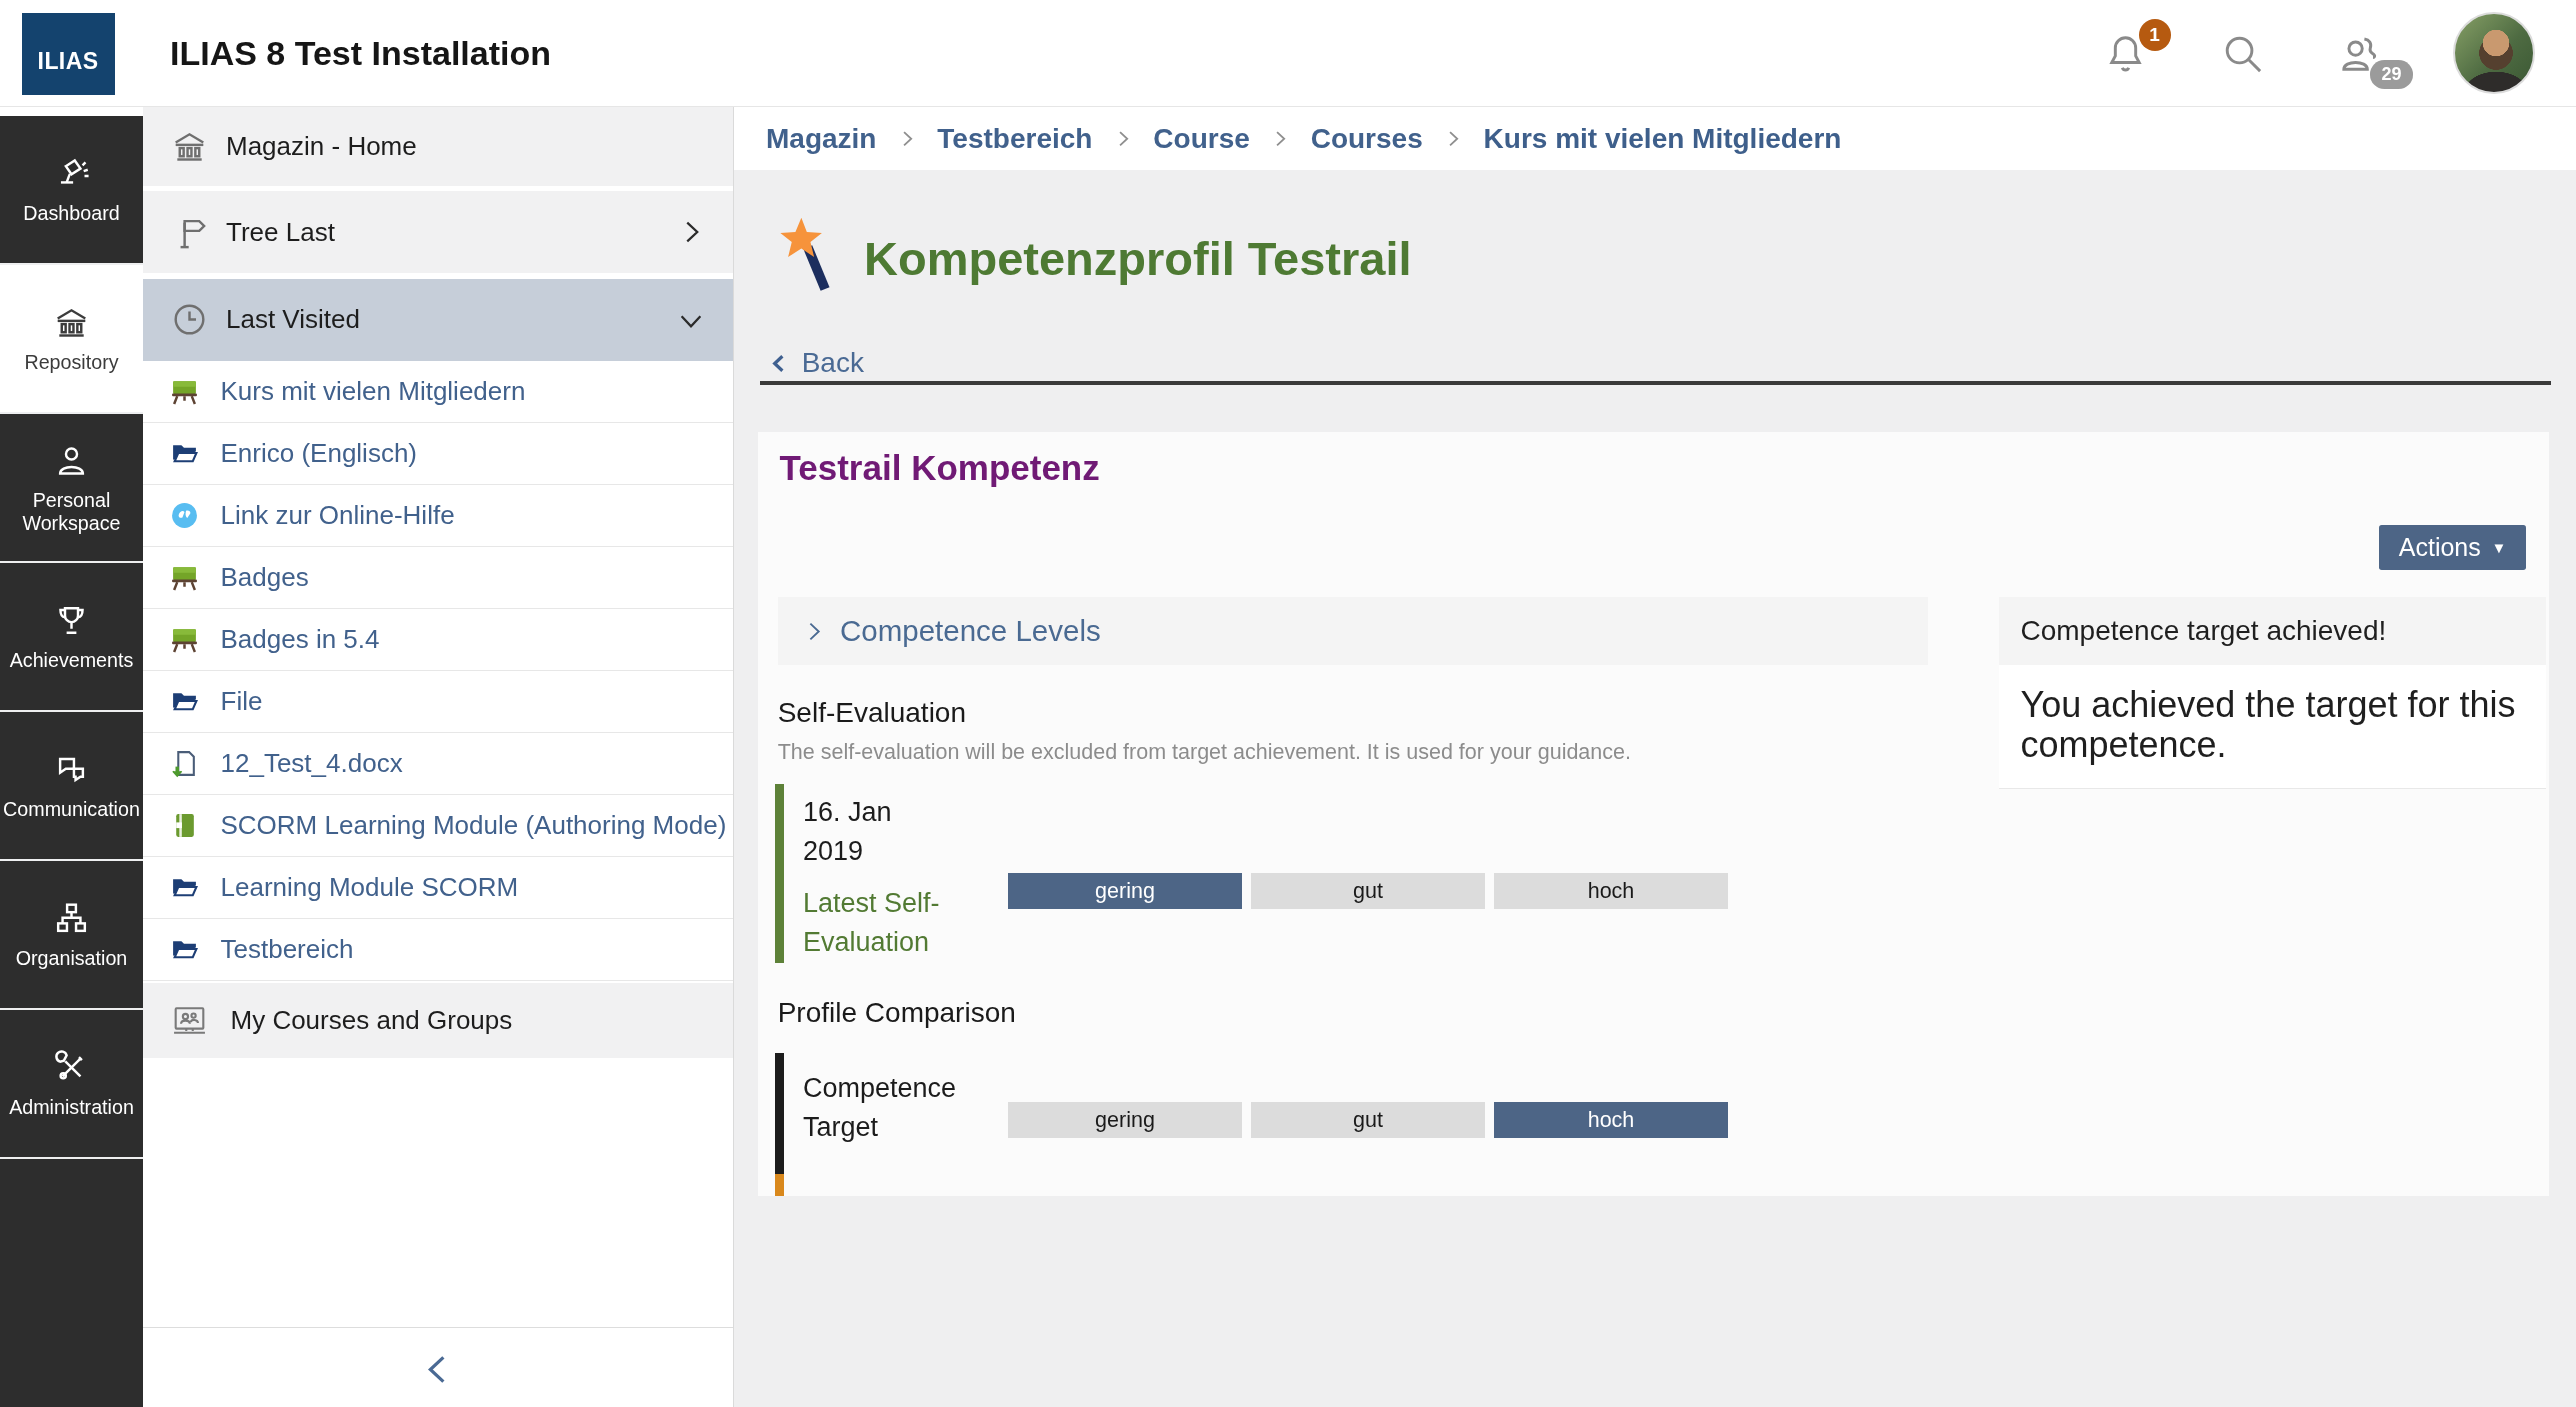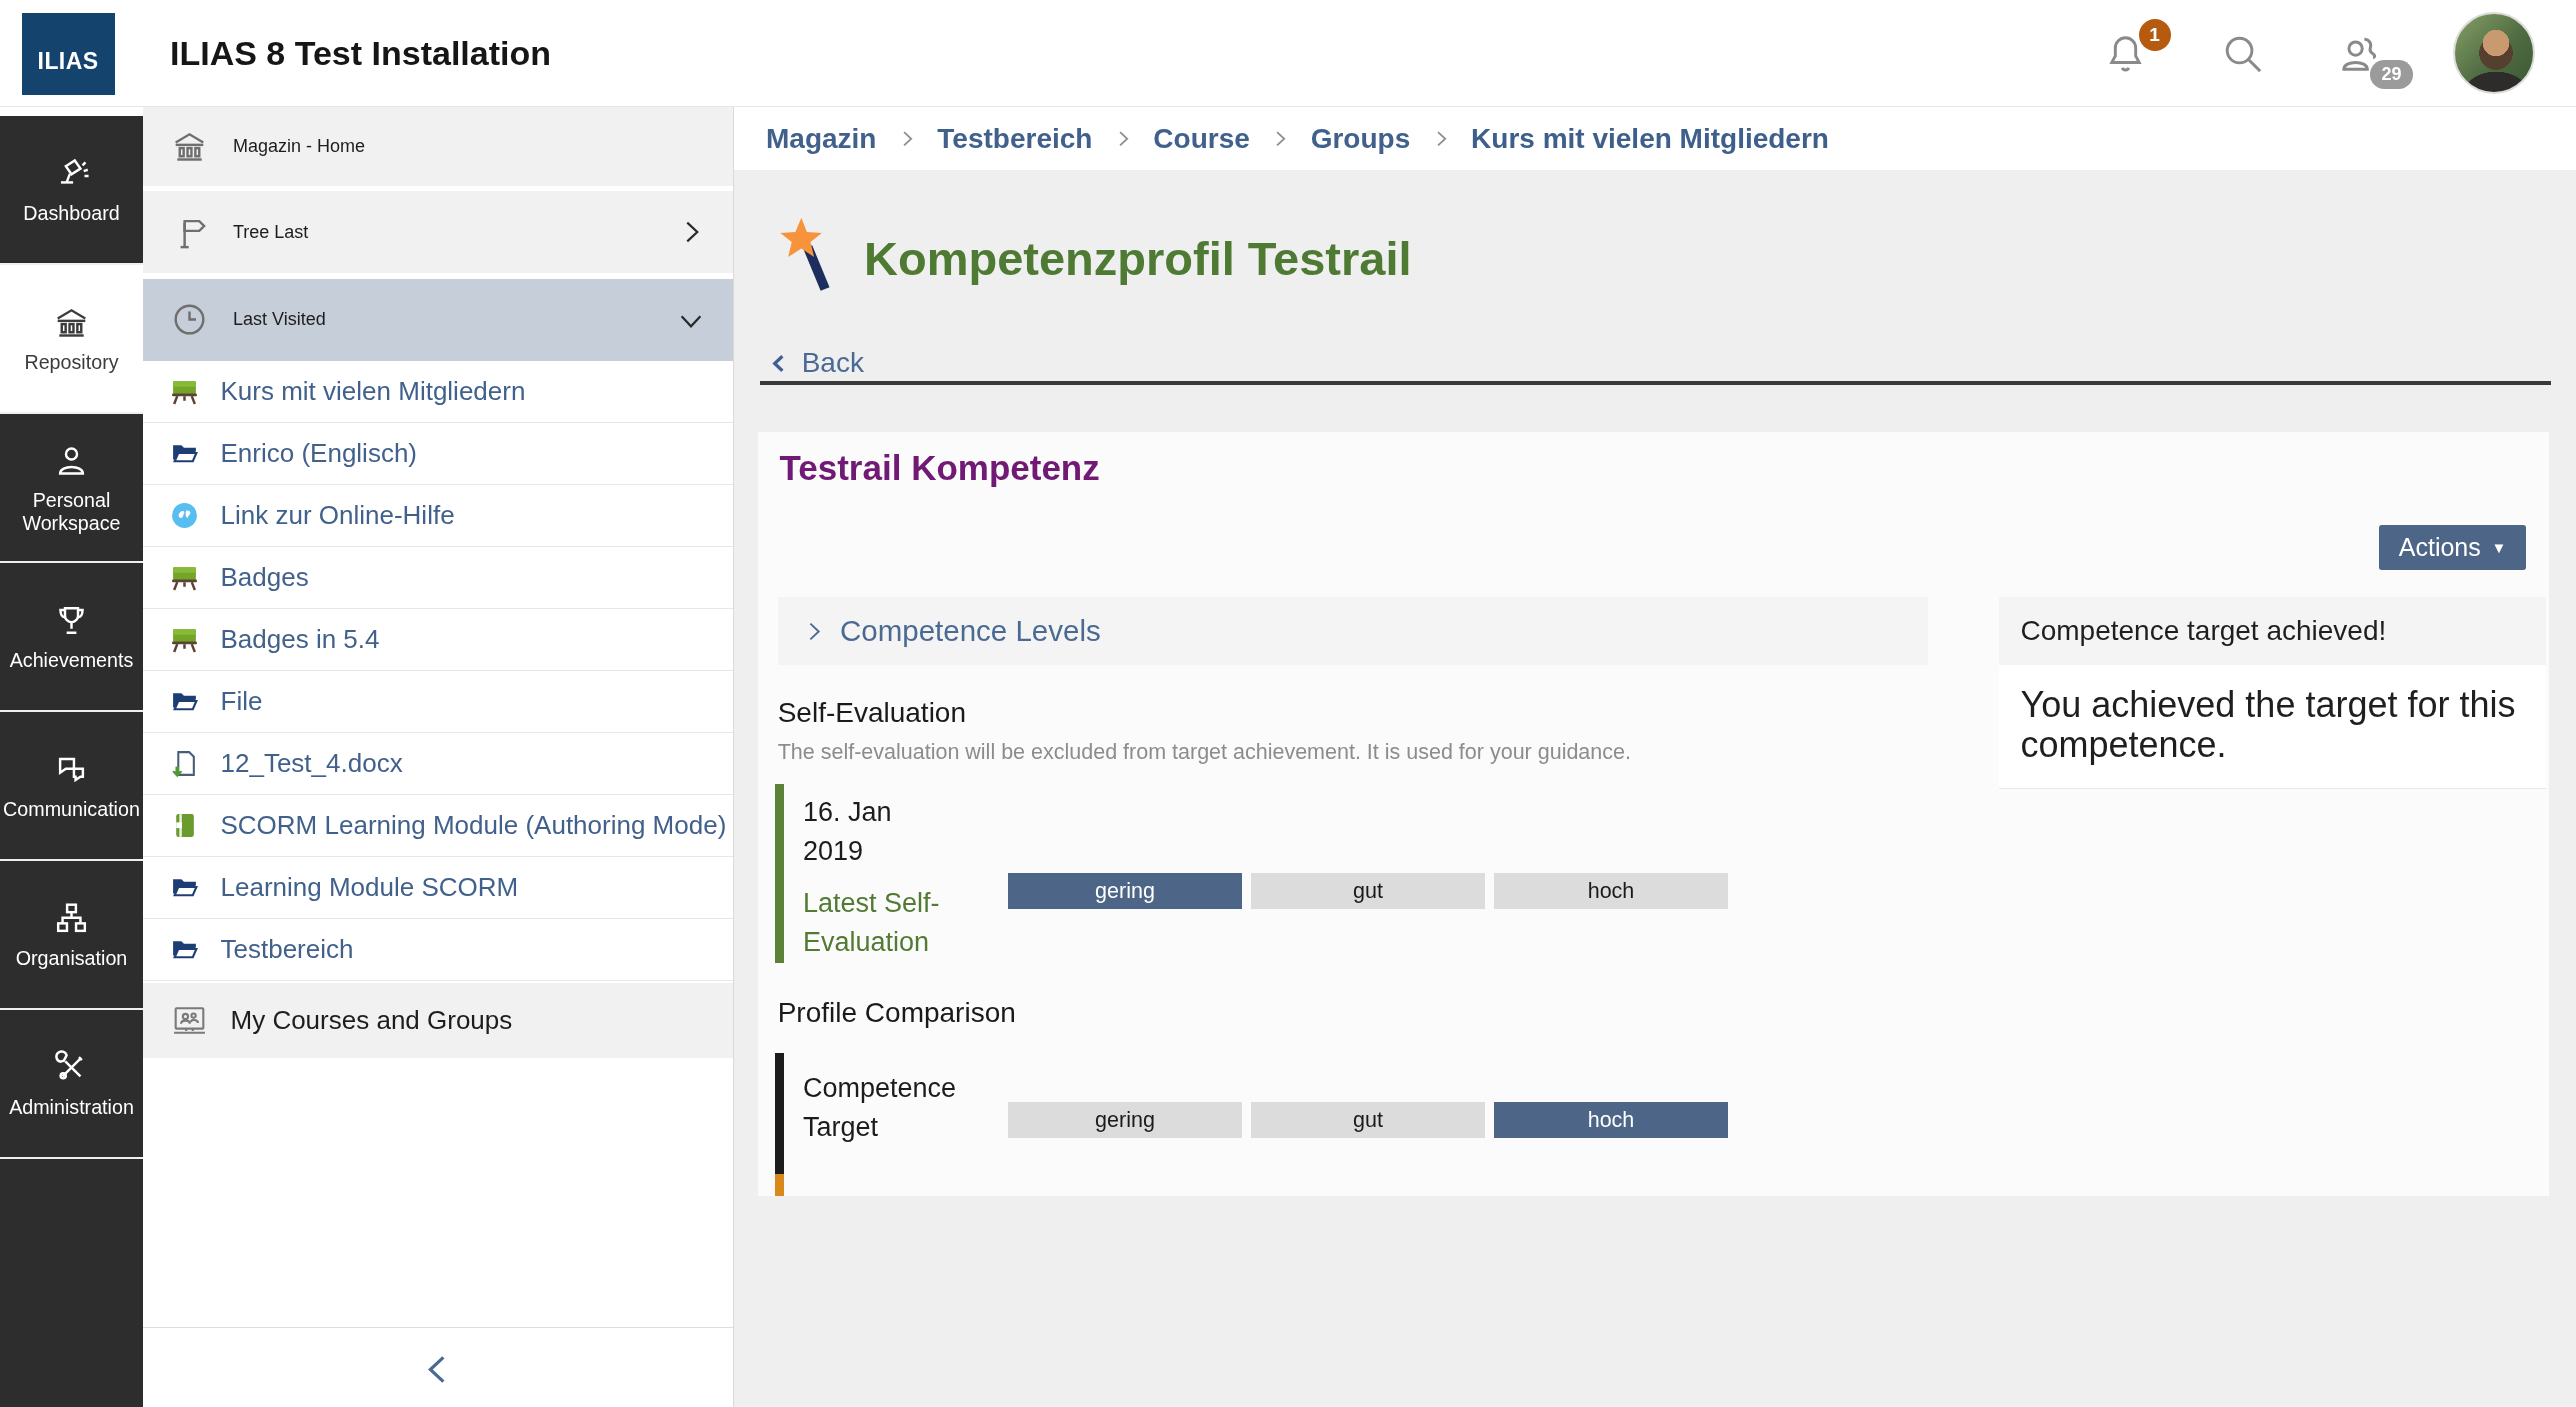--- a/index.html
+++ b/index.html
@@ -28,21 +28,21 @@
   .rail { position:absolute; left:0; top:116px; width:143px; height:1292px; background:#2d2d2d; }
   .rail-item { height:149px; border-bottom:2.7px solid #eeeff0; background:#2d2d2d; color:#fff; cursor:pointer;
                display:flex; flex-direction:column; align-items:center; justify-content:center; gap:9px; }
   .rail-item.active { background:#ffffff; color:#3c3c3c; }
   .rail-item svg { width:39px; height:39px; }
   .rail-label { font-size:19.7px; line-height:23px; text-align:center; padding:0 1.8px; }
 
   
   .sidebar { position:absolute; left:143px; top:107px; width:591px; height:1301px; background:#fff; border-right:0.9px solid #dadada; }
   .side-head { display:flex; align-items:center; background:#f1f1f2; padding:0 27px; margin-bottom:5.4px; cursor:pointer; }
-  .side-head .lbl { font-size:18px; color:#1d1d1d; margin-left:24px; }
+  .side-head .lbl { font-size:26px; color:#1d1d1d; margin-left:17px; }
   .side-head svg.licon { width:39px; height:39px; }
   .h-home { height:79px; }
   .h-tree { height:82px; }
   .h-last { height:82px; background:#c6ced9; margin-bottom:0; }
   .chev-end { margin-left:auto; width:30px; height:30px; color:#2b2b2b; }
   .chev-end svg { width:30px; height:30px; }
   .rot90 { transform:rotate(90deg); }
   .rot180 { transform:rotate(180deg); }
   .side-item { height:62px; display:flex; align-items:center; padding:0 27px; border-bottom:0.9px solid #e7e7e7; background:#fff; cursor:pointer; }
   .side-item .ico { width:29px; height:29px; flex:0 0 29px; }
@@ -367,21 +367,21 @@
           <path d="M9 4.5 17 12l-8 7.5"></path>
         </svg></span>
     <span class="crumb">Testbereich</span>
     <span class="crumb-sep"><svg viewBox="0 0 24 24" fill="none" stroke="currentColor" stroke-width="2">
           <path d="M9 4.5 17 12l-8 7.5"></path>
         </svg></span>
     <span class="crumb">Course</span>
     <span class="crumb-sep"><svg viewBox="0 0 24 24" fill="none" stroke="currentColor" stroke-width="2">
           <path d="M9 4.5 17 12l-8 7.5"></path>
         </svg></span>
-    <span class="crumb">Groups</span>
+    <span class="crumb">Courses</span>
     <span class="crumb-sep"><svg viewBox="0 0 24 24" fill="none" stroke="currentColor" stroke-width="2">
           <path d="M9 4.5 17 12l-8 7.5"></path>
         </svg></span>
     <span class="crumb last">Kurs mit vielen Mitgliedern</span>
   </div>
 
   <div class="page-title-row">
     <svg class="wand" viewBox="0 0 60 92">
       <line x1="33" y1="34" x2="52" y2="80" stroke="#1c2e5e" stroke-width="10.5"></line>
       <path d="M26 2l6 15.5 16.5 1-12.5 10 4 16.5L26 35.5 11.5 45l4-16.5L3 18.5l16.5-1z" fill="#f6933b"></path>

